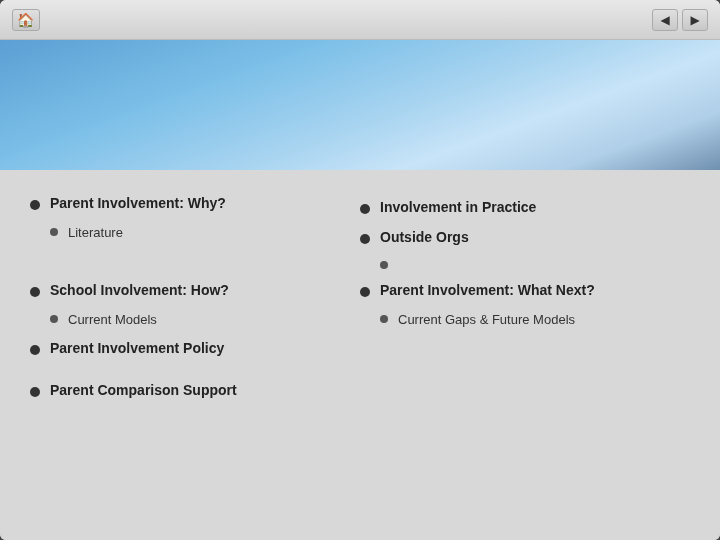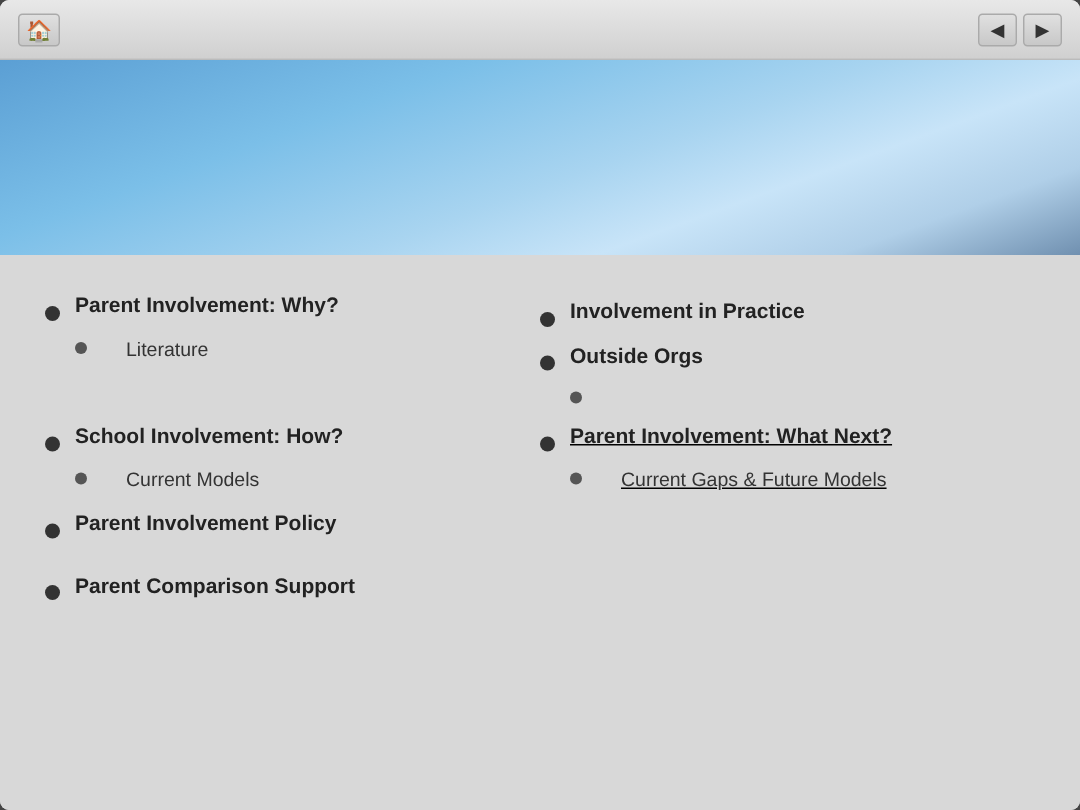--- a/index.html
+++ b/index.html
@@ -86,21 +86,21 @@
       padding: 24px 30px 20px 30px;
       display: grid;
       grid-template-columns: 1fr 1fr;
       grid-template-rows: auto auto auto auto;
       gap: 0;
       align-content: start;
     }
 
     .bullet-item {
       display: flex;
-      align-items: flex-end;
+      align-items: center;
       margin-bottom: 10px;
       padding-right: 10px;
     }
 
     .bullet-circle {
       width: 10px;
       height: 10px;
       border-radius: 50%;
       background: #333;
       margin-right: 10px;
@@ -119,21 +119,20 @@
       font-size: 14px;
       color: #222;
       font-weight: 600;
       line-height: 1.4;
     }
 
     .bullet-text.sub {
       font-size: 13px;
       font-weight: 500;
       color: #333;
-      margin-left: 16px;
     }
 
     .sub-item {
       display: flex;
       align-items: flex-start;
       margin-bottom: 10px;
       padding-left: 20px;
       padding-right: 10px;
     }
 
@@ -206,21 +205,21 @@
       <div class="bullet-item">
         <div class="bullet-circle"></div>
         <span class="bullet-text">School Involvement: How?</span>
       </div>
       <div class="sub-item">
         <div class="bullet-circle small"></div>
         <span class="bullet-text sub">Current Models</span>
       </div>
     </div>
 
-    <div class="col-right" style="margin-top:2px;text-decoration:underline;">
+    <div class="col-right" style="margin-top:2px;">
       <div class="bullet-item">
         <div class="bullet-circle"></div>
         <span class="bullet-text">Parent Involvement: What Next?</span>
       </div>
       <div class="sub-item">
         <div class="bullet-circle small"></div>
         <span class="bullet-text sub">Current Gaps &amp; Future Models</span>
       </div>
     </div>
 

